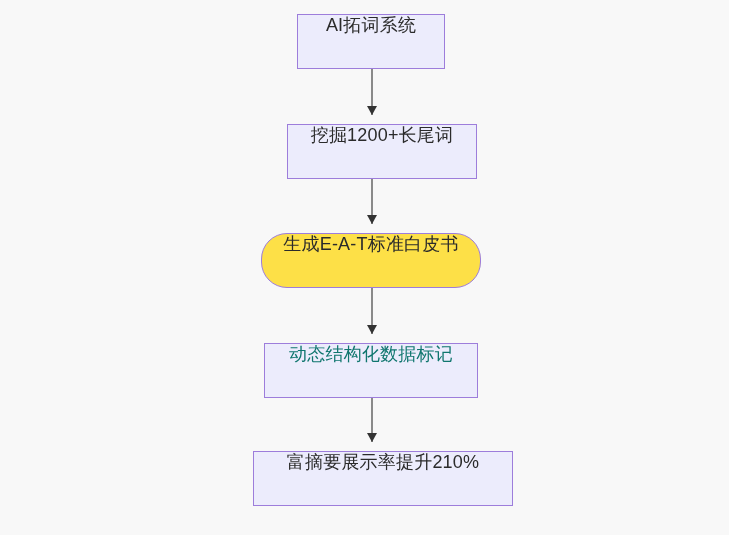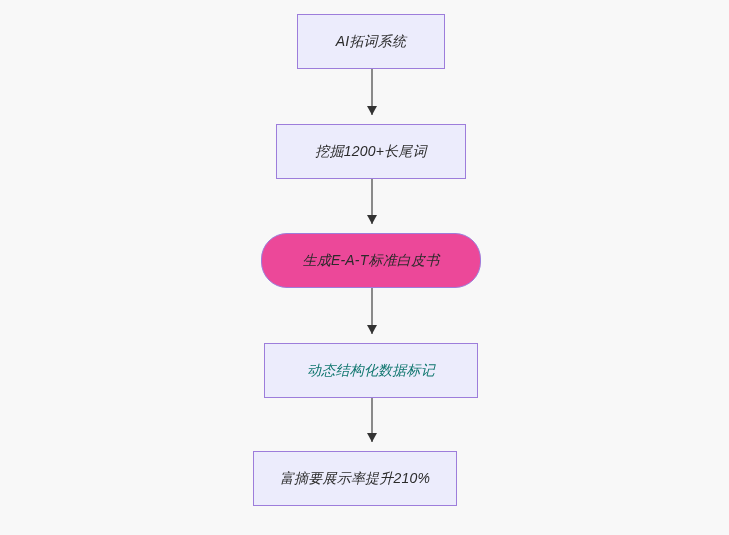--- a/index.html
+++ b/index.html
@@ -17,28 +17,26 @@
     position: relative;
     width: 729px;
     height: 535px;
   }
   .node {
     position: absolute;
     box-sizing: border-box;
     background: #ececfc;
     border: 1.4px solid #9d7ddb;
     display: flex;
-    align-items: center;
     justify-content: center;
     color: #2b2b2b;
-    font-size: 14px;
+    font-size: 18px;
     line-height: 1.2;
     letter-spacing: 0.2px;
     white-space: nowrap;
-    font-style: italic;
   }
   .node .node-label {
     display: block;
   }
   .edge {
     position: absolute;
     width: 0;
     height: 0;
   }
   .edge-line {
@@ -76,26 +74,26 @@
     <div class="edge-head" style="top: 37px; border-top-color: rgb(51, 51, 51);"></div>
   </div>
   <div class="edge" id="edge-3" style="left: 371px; top: 398px;">
     <div class="edge-line" style="height: 44px; background: rgb(138, 138, 138);"></div>
     <div class="edge-head" style="top: 35px; border-top-color: rgb(51, 51, 51);"></div>
   </div>
 
   <div class="node" id="node-0" style="left: 297px; top: 14px; width: 148px; height: 55px; background: rgb(236, 236, 252); border-color: rgb(157, 125, 219); color: rgb(43, 43, 43);">
     <span class="node-label">AI拓词系统</span>
   </div>
-  <div class="node" id="node-1" style="left: 276px; top: 124px; width: 190px; height: 55px; background: rgb(236, 236, 252); border-color: rgb(157, 125, 219); color: rgb(43, 43, 43);">
+  <div class="node" id="node-1" style="left: 287px; top: 124px; width: 190px; height: 55px; background: rgb(236, 236, 252); border-color: rgb(157, 125, 219); color: rgb(43, 43, 43);">
     <span class="node-label">挖掘1200+长尾词</span>
   </div>
-  <div class="node" id="node-2" style="left: 261px; top: 233px; width: 220px; height: 55px; background: #ec4899; border-color: rgb(157, 125, 219); color: rgb(43, 43, 43); border-radius: 26px;">
+  <div class="node" id="node-2" style="left: 261px; top: 233px; width: 220px; height: 55px; background: #fde047; border-color: rgb(157, 125, 219); color: rgb(43, 43, 43); border-radius: 26px;">
     <span class="node-label">生成E-A-T标准白皮书</span>
   </div>
   <div class="node" id="node-3" style="left: 264px; top: 343px; width: 214px; height: 55px; background: rgb(236, 236, 252); border-color: rgb(157, 125, 219); color: #0f766e;">
     <span class="node-label">动态结构化数据标记</span>
   </div>
-  <div class="node" id="node-4" style="left: 253px; top: 451px; width: 204px; height: 55px; background: rgb(236, 236, 252); border-color: rgb(157, 125, 219); color: rgb(43, 43, 43);">
+  <div class="node" id="node-4" style="left: 253px; top: 451px; width: 260px; height: 55px; background: rgb(236, 236, 252); border-color: rgb(157, 125, 219); color: rgb(43, 43, 43);">
     <span class="node-label">富摘要展示率提升210%</span>
   </div>
 
 </div>
 
 </body></html>

